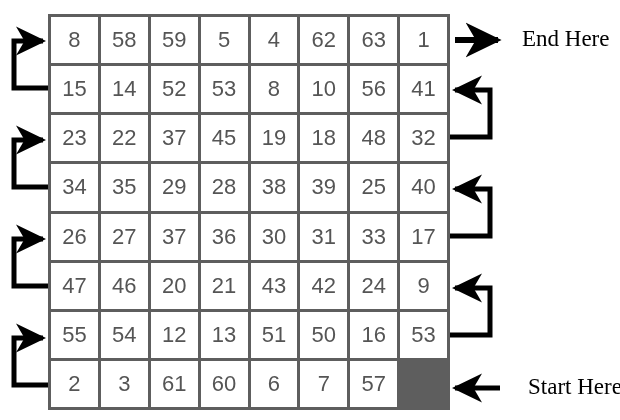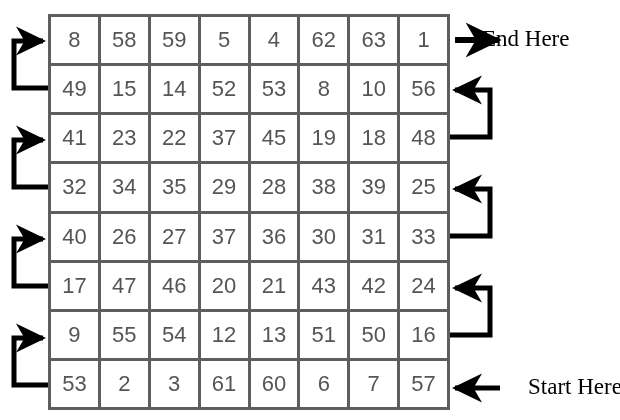--- a/index.html
+++ b/index.html
@@ -61,37 +61,36 @@
 
   
   .side-label {
     position: absolute;
     font-family: "Liberation Serif", serif;
     font-size: 23px;
     color: #000000;
     white-space: nowrap;
     line-height: 1;
   }
-  #end-here-label  { left: 482px; top: 27px; }
+  #end-here-label  { left: 522px; top: 27px; }
   #start-here-label{ left: 528px; top: 375px; }
 </style>
 </head>
 <body>
 
 <div id="grid-wrap">
   <div id="grid">
       <div class="cell">8</div>
       <div class="cell">58</div>
       <div class="cell">59</div>
       <div class="cell">5</div>
       <div class="cell">4</div>
       <div class="cell">62</div>
       <div class="cell">63</div>
       <div class="cell">1</div>
-      <div class="cell">49</div>
       <div class="cell">15</div>
       <div class="cell">14</div>
       <div class="cell">52</div>
       <div class="cell">53</div>
       <div class="cell">8</div>
       <div class="cell">10</div>
       <div class="cell">56</div>
       <div class="cell">41</div>
       <div class="cell">23</div>
       <div class="cell">22</div>

